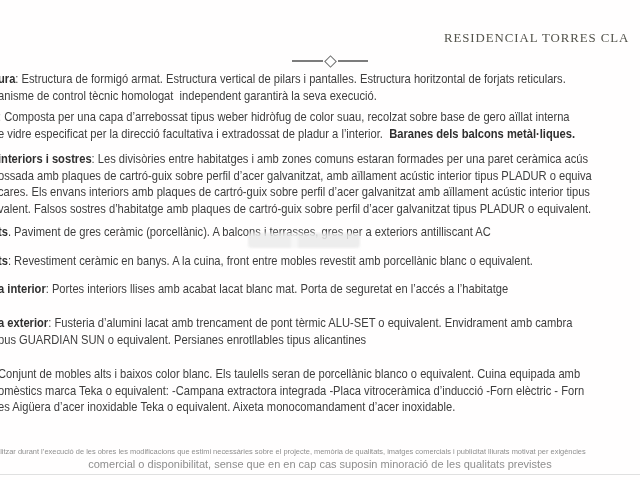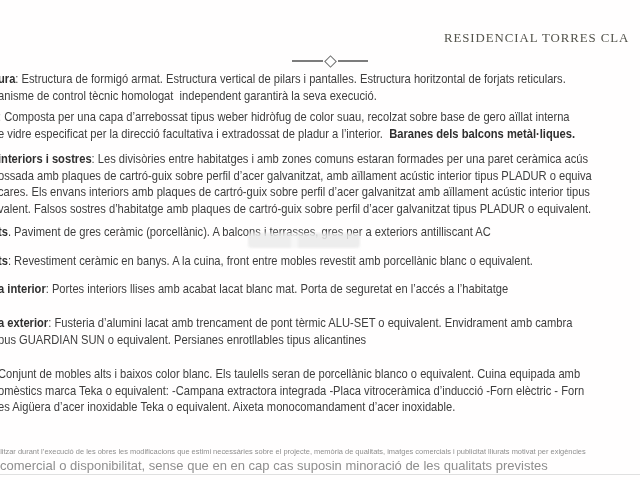--- a/index.html
+++ b/index.html
@@ -29,22 +29,22 @@
   .watermark{
     position:absolute;top:233px;left:248px;width:112px;height:15px;
     background:linear-gradient(90deg,#ececec 0 38%,#f6f6f6 38% 45%,#ebebeb 45% 100%);
     border-radius:3px;filter:blur(1.2px);opacity:0.85;
   }
   .footer1{
     position:absolute;top:447px;left:-4px;white-space:pre;
     font-size:8px;color:#8e8e8e;transform:scaleX(0.93);transform-origin:0 0;
   }
   .footer2{
-    position:absolute;top:458px;left:0;width:640px;
-    font-size:13px;color:#8e8e8e;white-space:pre;
+    position:absolute;top:458px;left:0;width:640px;text-align:center;
+    font-size:11px;color:#8e8e8e;white-space:pre;
   }
   .bottom-rule{position:absolute;top:474px;left:0;width:640px;height:1px;background:#e0e0e0;}
 </style>
 </head>
 <body>
 
 <div class="page">
 
   <div class="header">RESIDENCIAL TORRES CLA</div>
 

